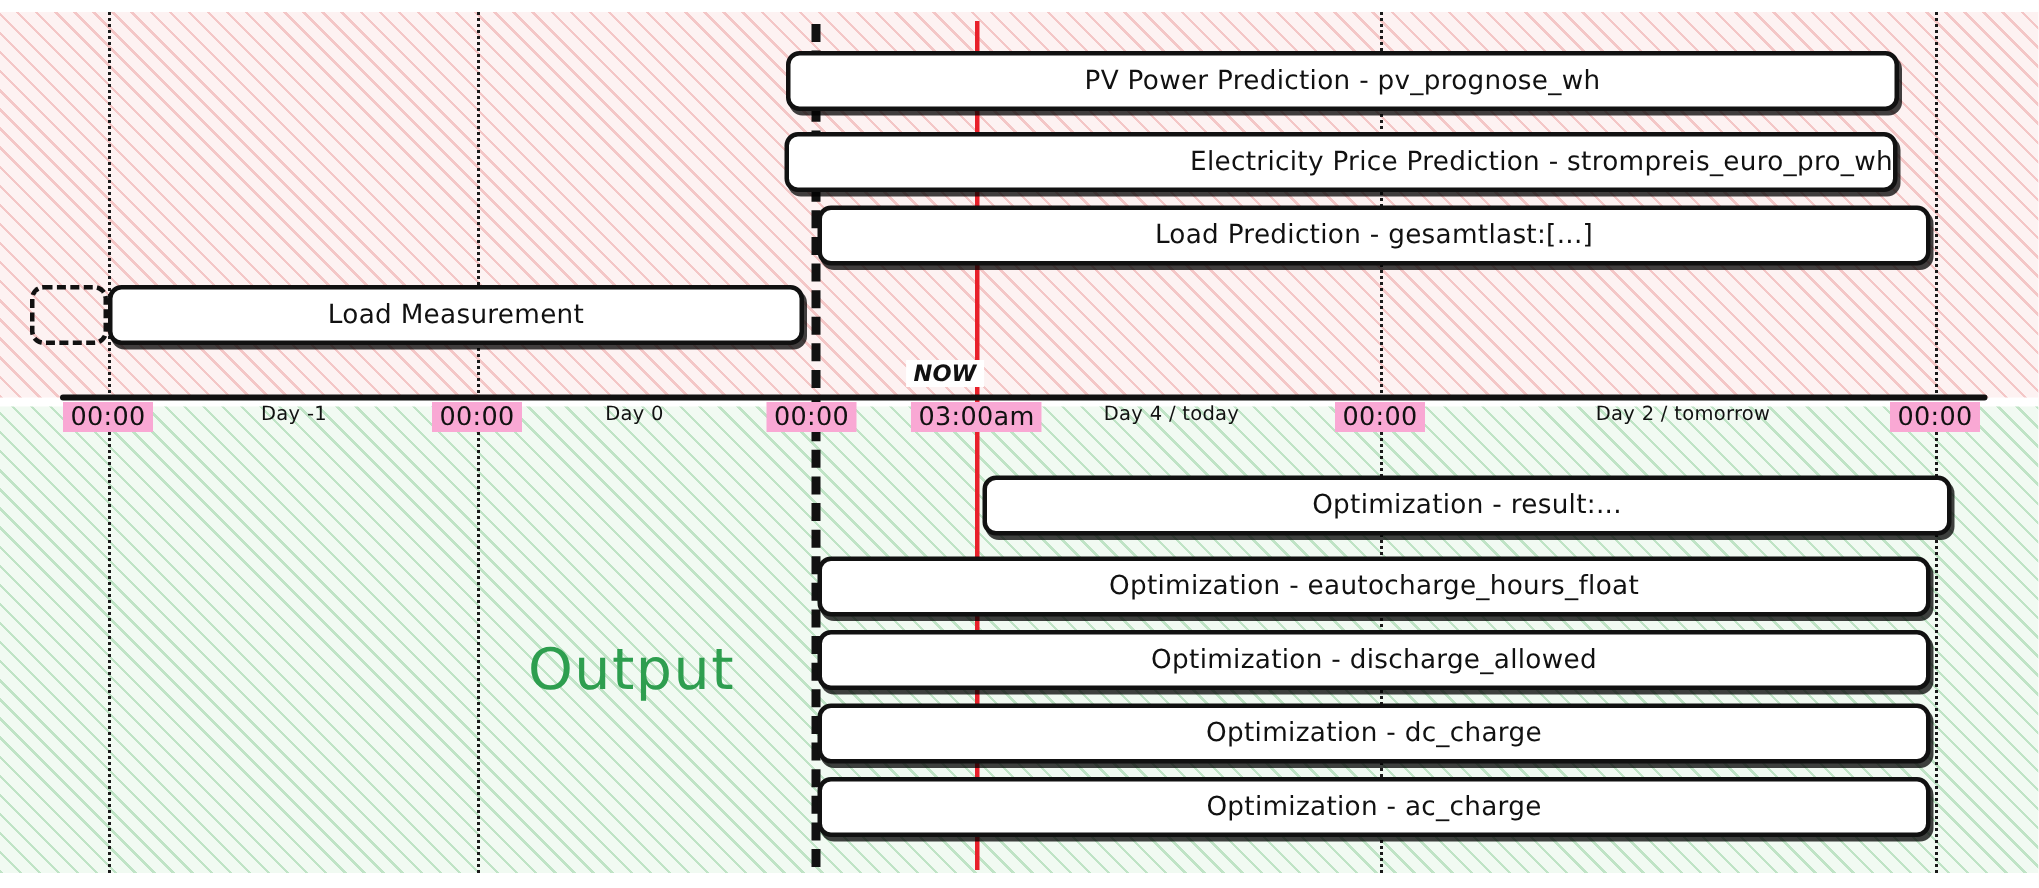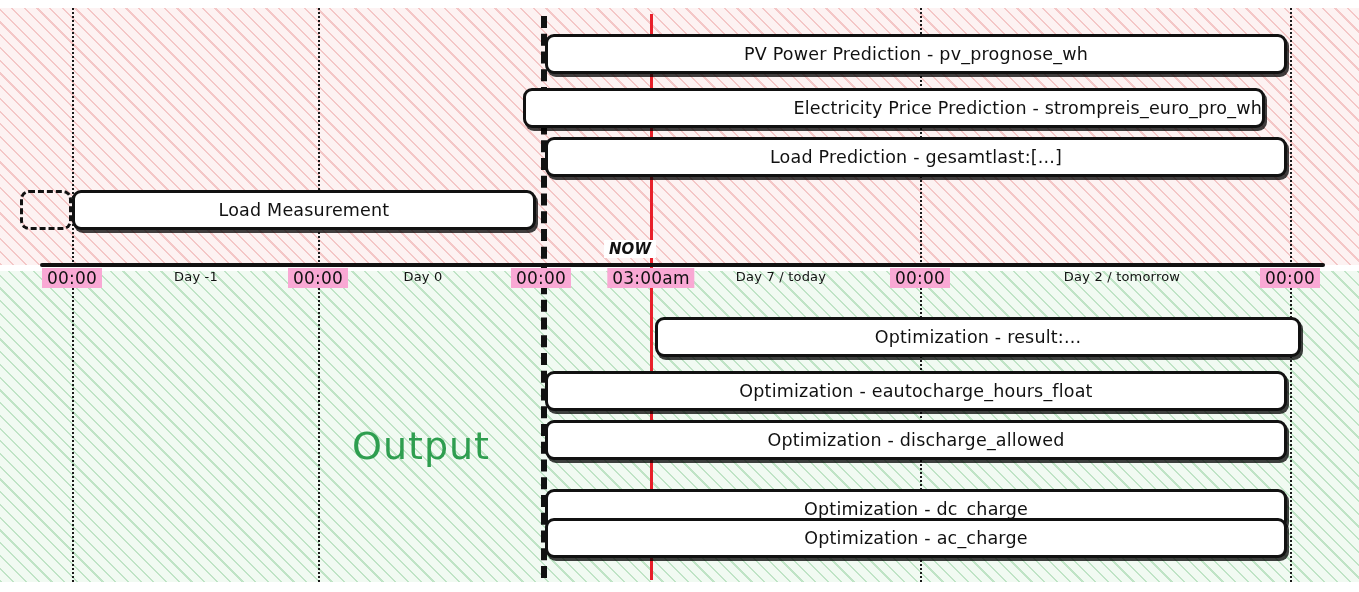--- a/index.html
+++ b/index.html
@@ -178,30 +178,30 @@
       <div class="tick-label" style="left: 72px;">00:00</div>
       <div class="tick-label" style="left: 318px;">00:00</div>
       <div class="tick-label" style="left: 541px;">00:00</div>
       <div class="tick-label" style="left: 651px;">03:00am</div>
       <div class="tick-label" style="left: 920px;">00:00</div>
       <div class="tick-label" style="left: 1290px;">00:00</div>
     </div>
   <div id="spans-layer">
       <div class="span-label" style="left: 196px;">Day -1</div>
       <div class="span-label" style="left: 423px;">Day 0</div>
-      <div class="span-label" style="left: 781px;">Day 7 / today</div>
+      <div class="span-label" style="left: 781px;">Day 4 / today</div>
       <div class="span-label" style="left: 1122px;">Day 2 / tomorrow</div>
     </div>
 
   <div class="now-label" id="now-label" style="left: 630px;">NOW</div>
 
   <div class="section-title title-output">Output</div>
 
   <div id="input-bars-layer">
-      <div class="bar" style="left: 545px; width: 742px; top: 34px;">
+      <div class="bar" style="left: 524px; width: 742px; top: 34px;">
         <span>PV Power Prediction - pv_prognose_wh</span>
       </div>
       <div class="bar" style="left: 523px; width: 742px; top: 88px; justify-content: flex-end;">
         <span>Electricity Price Prediction - strompreis_euro_pro_wh</span>
       </div>
       <div class="bar" style="left: 545px; width: 742px; top: 137px;">
         <span>Load Prediction - gesamtlast:[...]</span>
       </div>
       <div class="bar ghost" style="left: 20px; width: 52px; top: 190px;">
         <span></span>
@@ -213,21 +213,21 @@
   <div id="output-bars-layer">
       <div class="bar" style="left: 655px; width: 646px; top: 317px;">
         <span>Optimization - result:...</span>
       </div>
       <div class="bar" style="left: 545px; width: 742px; top: 371px;">
         <span>Optimization - eautocharge_hours_float</span>
       </div>
       <div class="bar" style="left: 545px; width: 742px; top: 420px;">
         <span>Optimization - discharge_allowed</span>
       </div>
-      <div class="bar" style="left: 545px; width: 742px; top: 489px;">
+      <div class="bar" style="left: 545px; width: 742px; top: 469px;">
         <span>Optimization - dc_charge</span>
       </div>
       <div class="bar" style="left: 545px; width: 742px; top: 518px;">
         <span>Optimization - ac_charge</span>
       </div>
     </div>
 
 </div>
 
 </body></html>

